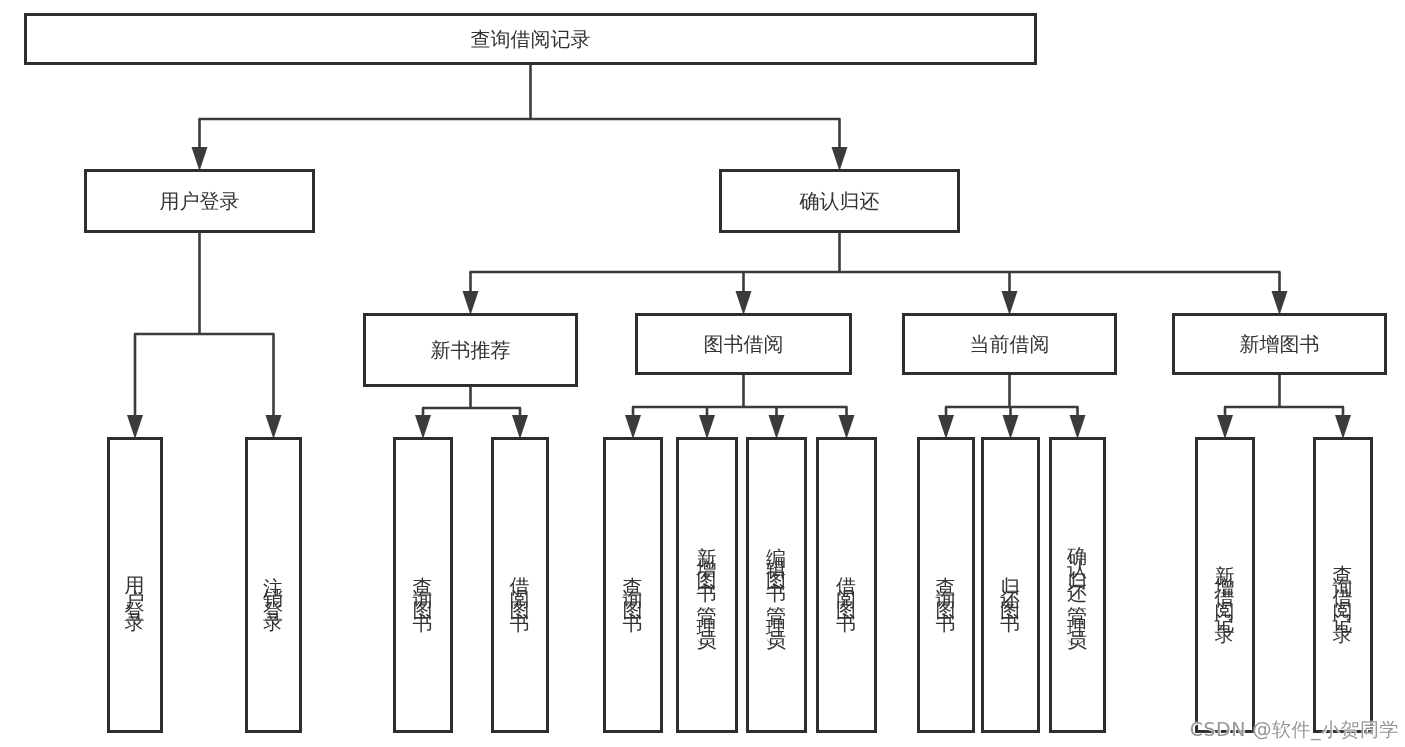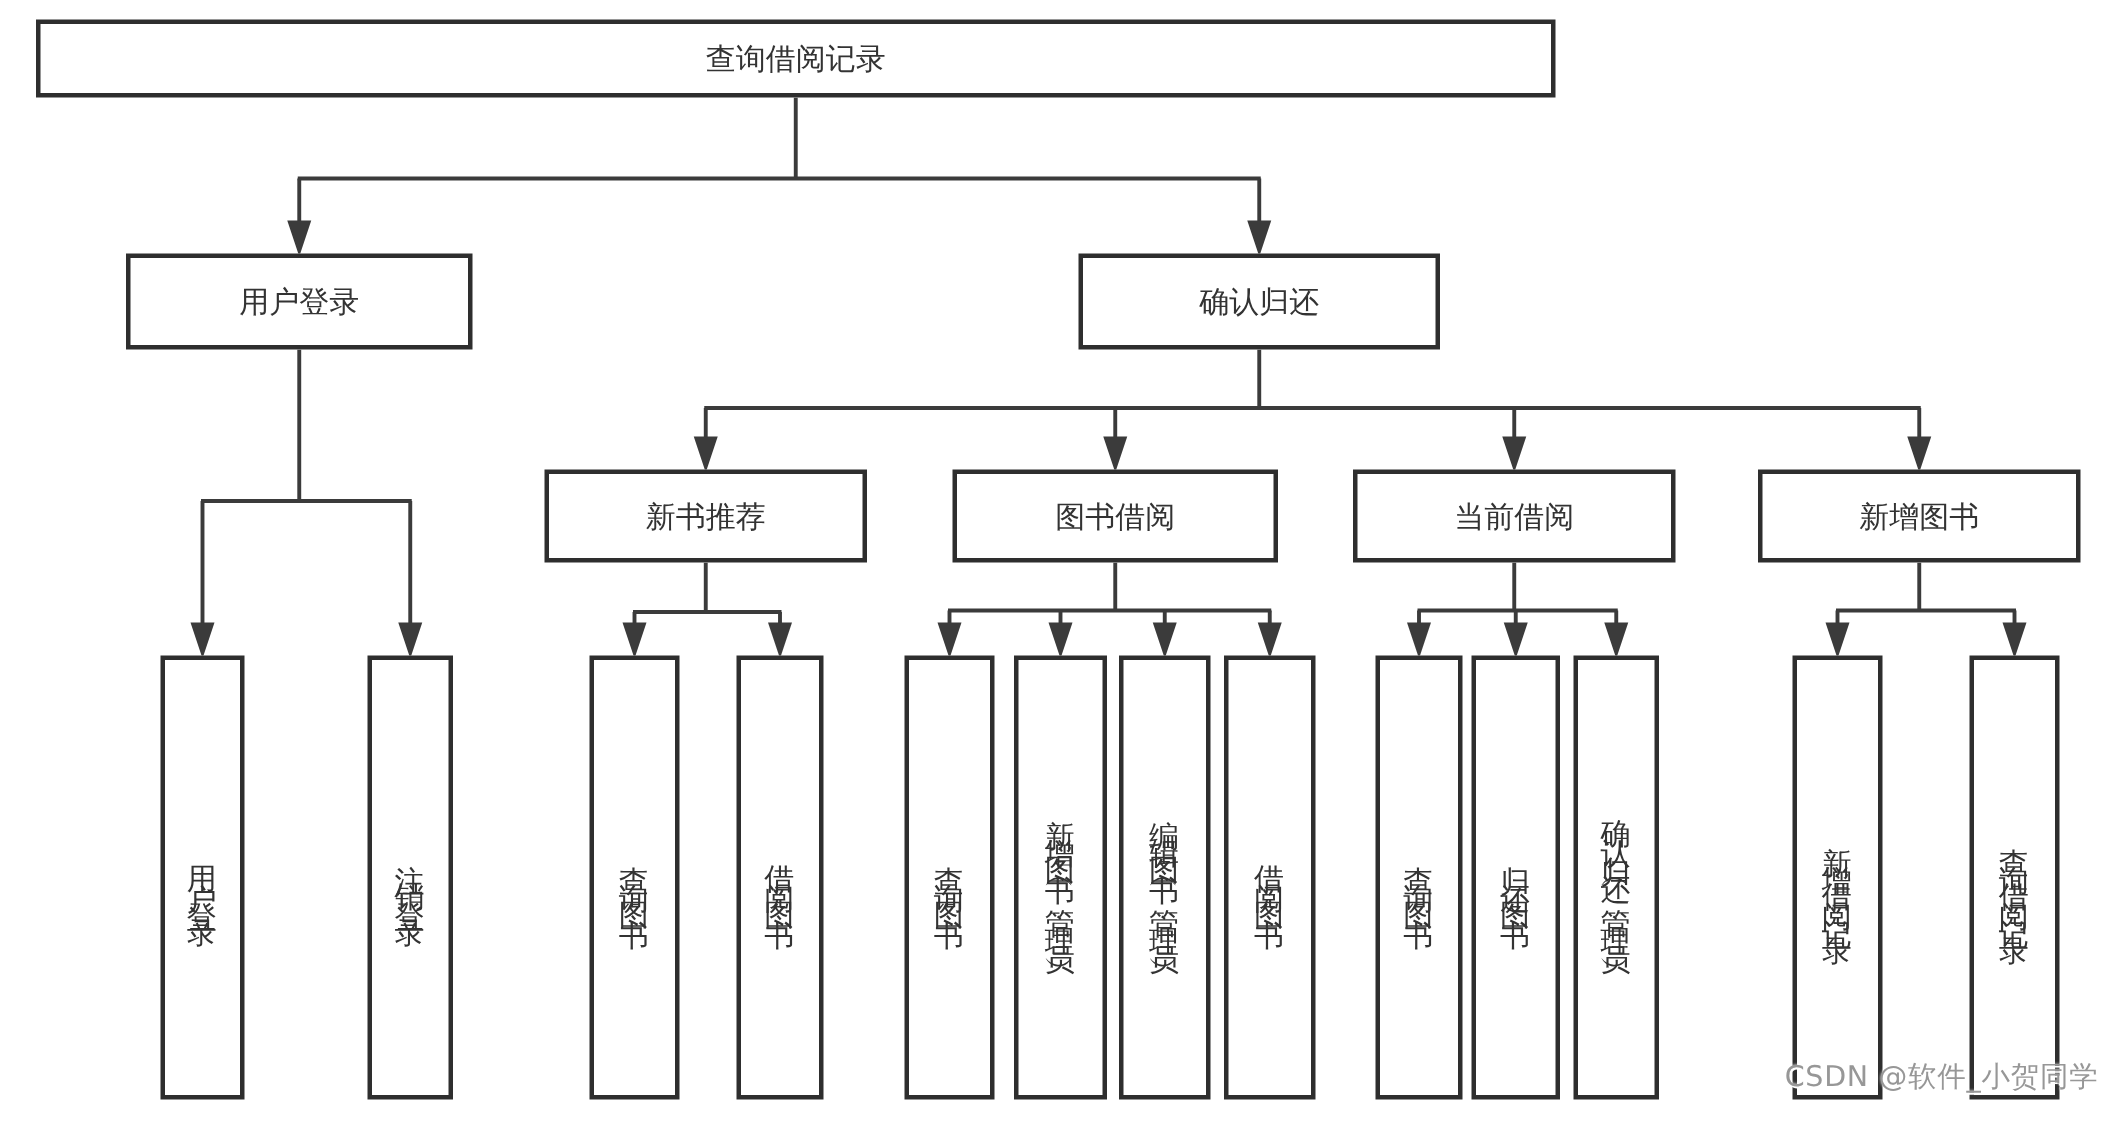--- a/index.html
+++ b/index.html
@@ -40,21 +40,21 @@
   }
   .node.vertical .label {
     writing-mode: vertical-lr;
     letter-spacing: 12px;
     line-height: 1.1;
     white-space: normal;
   }
   .watermark {
     position: absolute;
     right: 6px;
-    bottom: 16px;
+    bottom: 4px;
     font-size: 19px;
     color: #979797;
     text-shadow: 0 0 2px #ffffff, 1px 1px 0 #ffffff;
     letter-spacing: 0.5px;
     white-space: nowrap;
   }
 </style>
 </head>
 <body>
 
@@ -116,21 +116,21 @@
   <div id="nodes">
       <div class="node horizontal" style="left: 24px; top: 13px; width: 1013px; height: 52px;">
         <span class="label">查询借阅记录</span>
       </div>
       <div class="node horizontal" style="left: 84px; top: 169px; width: 231px; height: 64px;">
         <span class="label">用户登录</span>
       </div>
       <div class="node horizontal" style="left: 719px; top: 169px; width: 241px; height: 64px;">
         <span class="label">确认归还</span>
       </div>
-      <div class="node horizontal" style="left: 363px; top: 313px; width: 215px; height: 62px; text-align: center;">
+      <div class="node horizontal" style="left: 363px; top: 313px; width: 215px; height: 74px; text-align: center;">
         <span class="label">新书推荐</span>
       </div>
       <div class="node horizontal" style="left: 635px; top: 313px; width: 217px; height: 62px;">
         <span class="label">图书借阅</span>
       </div>
       <div class="node horizontal" style="left: 902px; top: 313px; width: 215px; height: 62px;">
         <span class="label">当前借阅</span>
       </div>
       <div class="node horizontal" style="left: 1172px; top: 313px; width: 215px; height: 62px;">
         <span class="label">新增图书</span>

